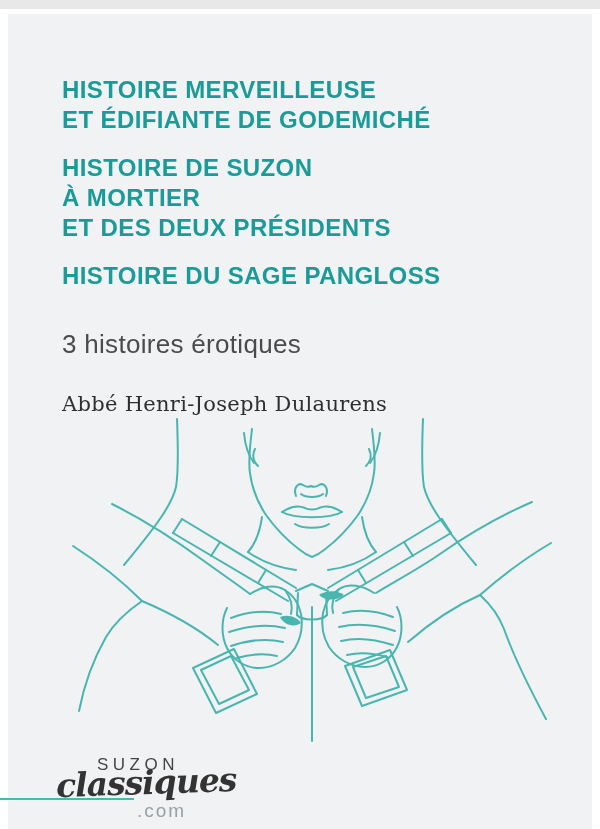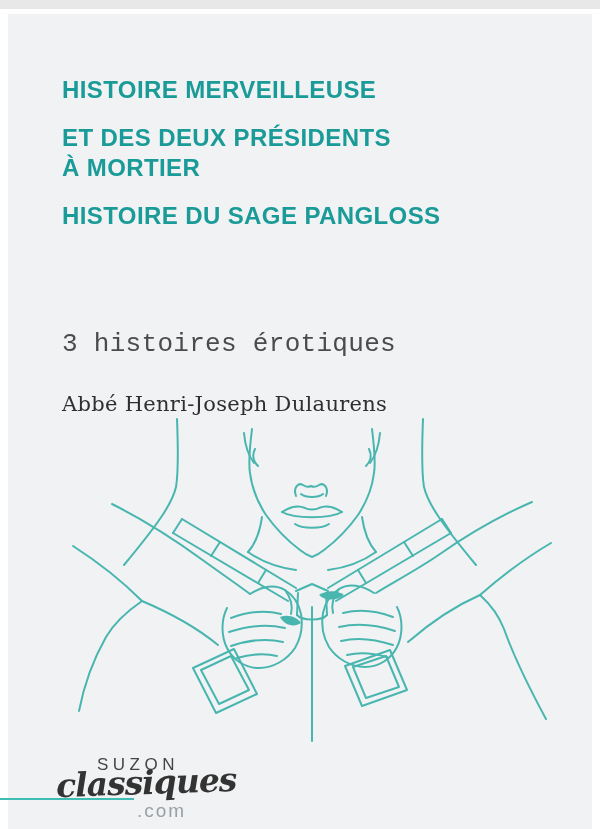--- a/index.html
+++ b/index.html
@@ -28,21 +28,21 @@
   .title{margin:0;}
   .title + .title{margin-top:18px;}
   .tline{
     font-family:"Liberation Sans",sans-serif;
     font-weight:700;font-size:24px;line-height:30px;
     letter-spacing:0.4px;color:var(--title-teal);
     text-transform:uppercase;white-space:nowrap;
   }
   .subtitle{
     position:absolute;left:62px;top:318px;
-    font-family:Liberation Mono, monospace;font-weight:400;
+    font-family:Liberation Sans, sans-serif;font-weight:400;
     font-size:26px;line-height:34px;letter-spacing:0.3px;
     color:var(--subtitle-gray);white-space:nowrap;
   }
   .author{
     position:absolute;left:62px;top:380px;
     font-family:"DejaVu Serif",serif;font-weight:400;
     font-size:21px;line-height:30px;letter-spacing:0.3px;
     color:var(--author-dark);white-space:nowrap;
   }
   .illustration{
@@ -79,24 +79,26 @@
 </style>
 </head>
 <body>
 
 <div class="cover">
   <div class="inner"></div>
 
   <div class="titles">
     <h1 class="title">
       <div class="tline">HISTOIRE MERVEILLEUSE</div>
+      <div class="tline">ET ÉDIFIANTE DE GODEMICHÉ</div>
     </h1>
     <h1 class="title">
+      <div class="tline">HISTOIRE DE SUZON</div>
+      <div class="tline">À MORTIER</div>
       <div class="tline">ET DES DEUX PRÉSIDENTS</div>
-      <div class="tline">À MORTIER</div>
     </h1>
     <h1 class="title">
       <div class="tline">HISTOIRE DU SAGE PANGLOSS</div>
     </h1>
   </div>
 
   <div class="subtitle">3 histoires érotiques</div>
   <div class="author">Abbé Henri-Joseph Dulaurens</div>
 
   <svg class="illustration" viewBox="0 0 584 335" xmlns="http://www.w3.org/2000/svg">

